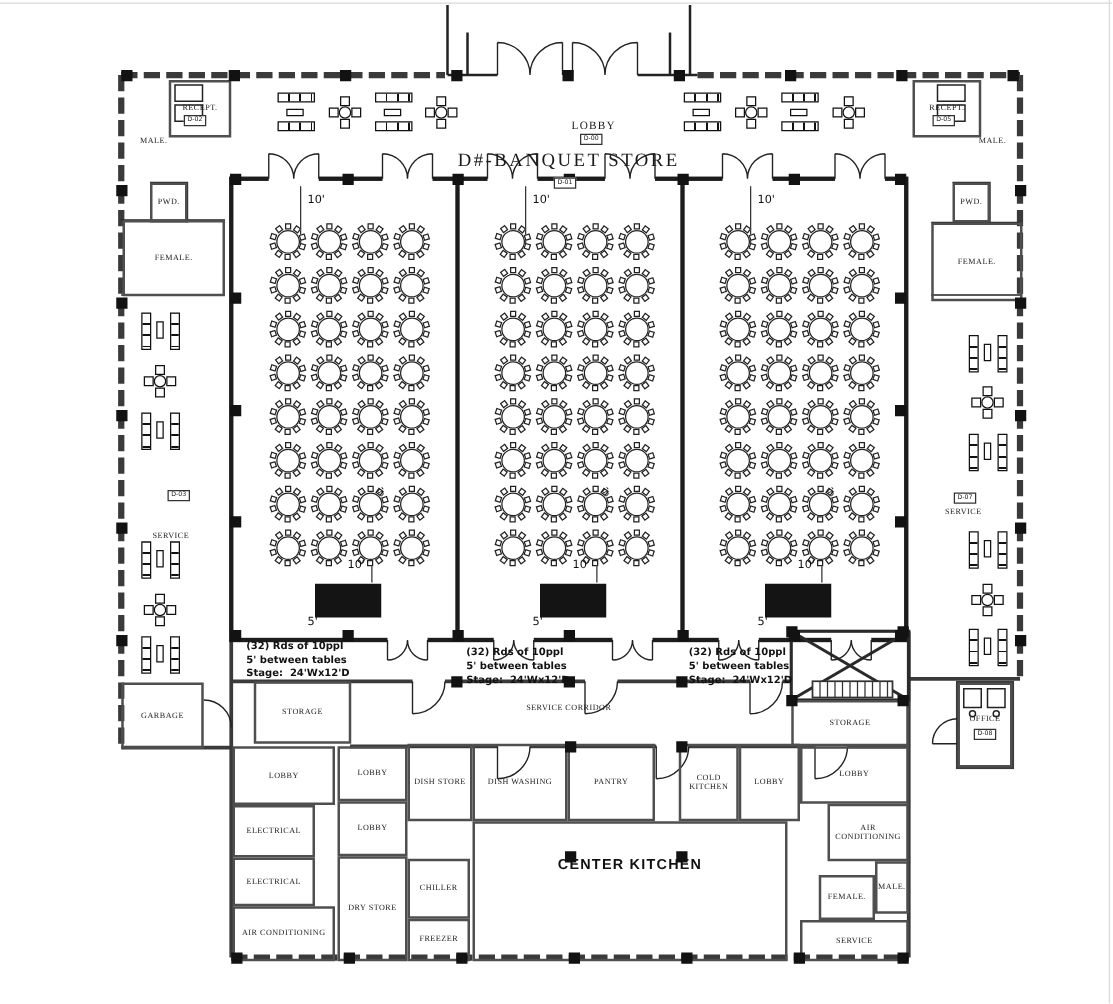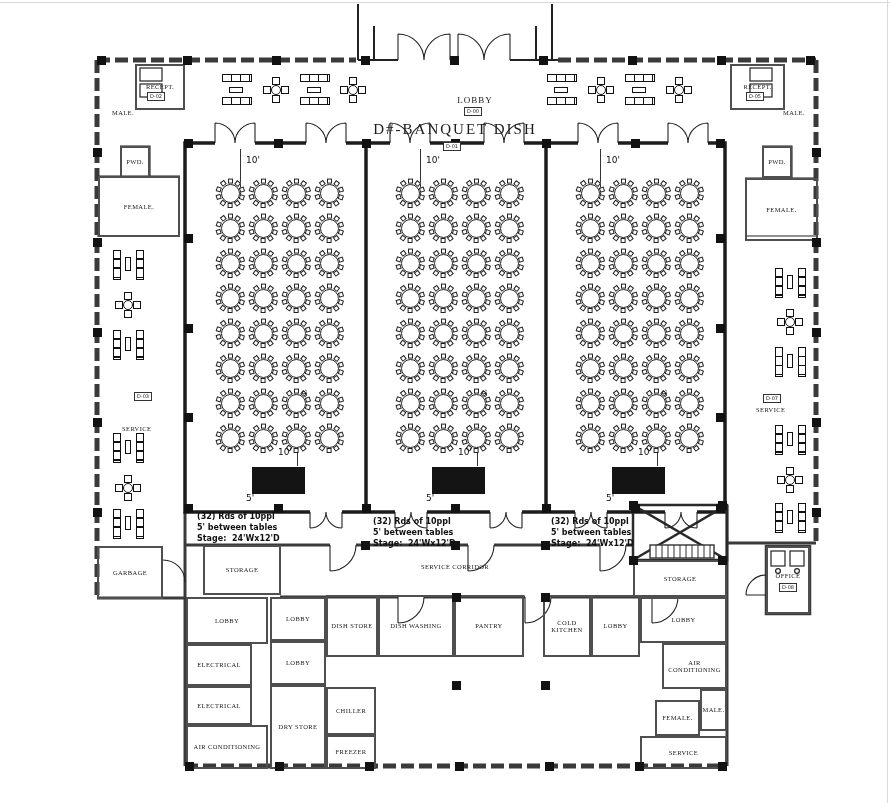--- a/index.html
+++ b/index.html
@@ -139,21 +139,21 @@
       <path d="M458,60 V34 M458,34 A26,26 0 0 1 484,60 M510,60 V34 M510,34 A26,26 0 0 0 484,60"></path>
       <path d="M766,595 H746 M746,595 A20,20 0 0 1 766,575"></path>
       <path d="M163,560 A22,22 0 0 1 185,582"></path>
       <path d="M97,236 H180 M97,176 H180 M120,146 H150 V178"></path>
       <path d="M745,236 H816 M745,178 H816 M762,146 H792 V178"></path>
     </g>
   </svg>
 
   <div class="lbl" style="left:440px;top:95px;width:70px;text-align:center;font:9px 'Liberation Serif',serif;letter-spacing:1px;">LOBBY</div>
   <div class="tag" style="left:464px;top:107px;">D-00</div>
-  <div class="lbl" style="left:355px;top:121px;width:200px;text-align:center;font:15px 'Liberation Serif',serif;letter-spacing:2px;">D#-BANQUET DISH</div>
+  <div class="lbl" style="left:355px;top:121px;width:200px;text-align:center;font:15px 'Liberation Serif',serif;letter-spacing:2px;">D#-BANQUET STORE</div>
   <div class="tag" style="left:443px;top:142px;">D-01</div>
 
   <div id="dyn"></div>
 
 <div class="room" style="left: 135px; top: 64px; width: 50px; height: 46px;">
       <span class="rlabel">RECEPT.</span>
     </div>
     <div class="tag" style="left: 147px; top: 92px;">D-02</div>
     <div class="room nb" style="left: 100px; top: 106px; width: 46px; height: 13px;">
       <span class="rlabel">MALE.</span>
@@ -217,20 +217,23 @@
       <span class="rlabel">DISH WASHING</span>
     </div>
     <div class="room" style="left: 454px; top: 595px; width: 70px; height: 62px;">
       <span class="rlabel">PANTRY</span>
     </div>
     <div class="room" style="left: 543px; top: 595px; width: 48px; height: 62px;">
       <span class="rlabel">COLD KITCHEN</span>
     </div>
     <div class="room" style="left: 591px; top: 595px; width: 49px; height: 62px;">
       <span class="rlabel">LOBBY</span>
+    </div>
+    <div class="room" style="left: 378px; top: 657px; width: 252px; height: 112px; align-items: flex-start; padding-top: 27px;">
+      <span class="rlabel big">CENTER KITCHEN</span>
     </div>
     <div class="room" style="left: 633px; top: 560px; width: 94px; height: 37px;">
       <span class="rlabel">STORAGE</span>
     </div>
     <div class="room" style="left: 640px; top: 597px; width: 87px; height: 46px;">
       <span class="rlabel">LOBBY</span>
     </div>
     <div class="room" style="left: 662px; top: 643px; width: 65px; height: 46px;">
       <span class="rlabel">AIR CONDITIONING</span>
     </div>

